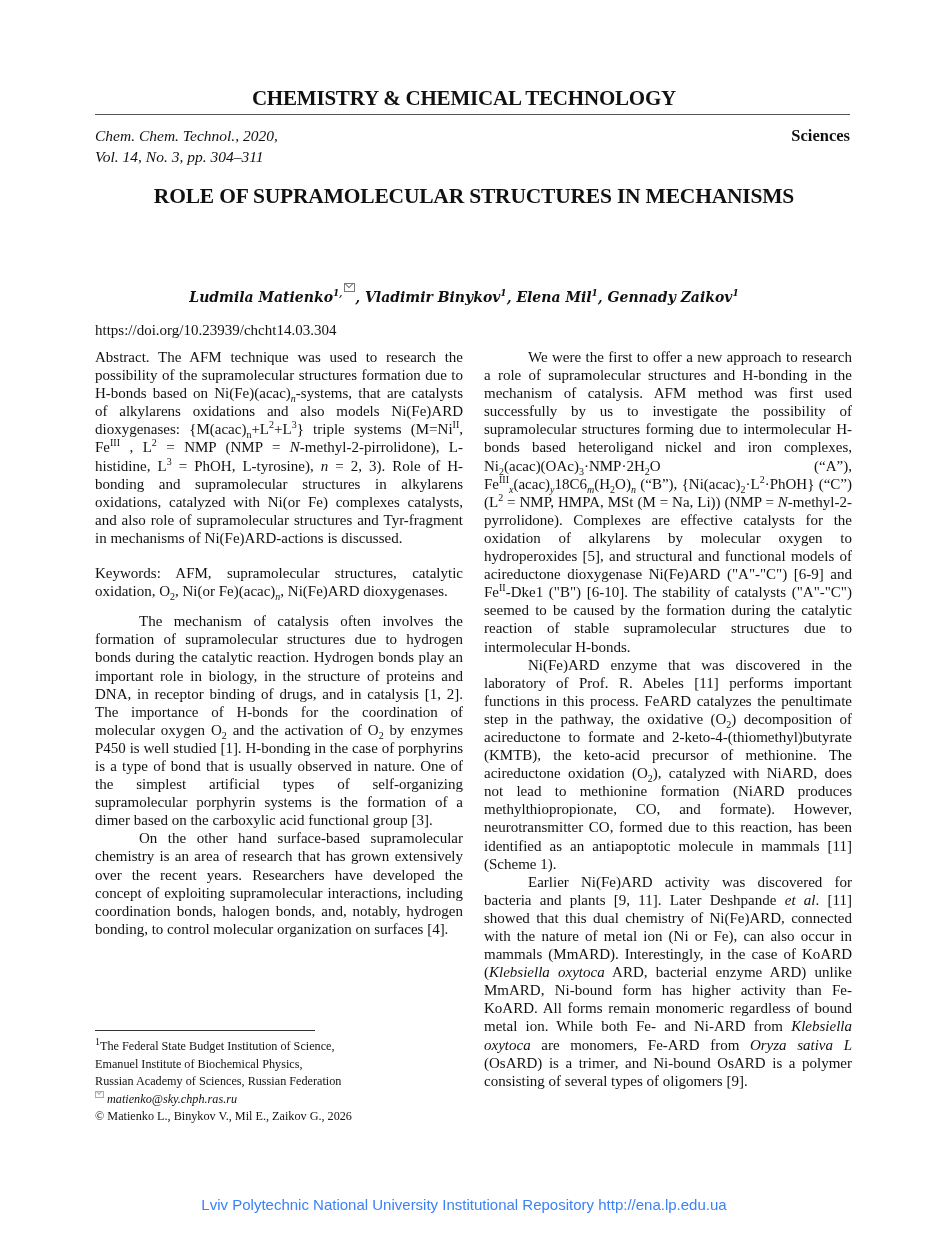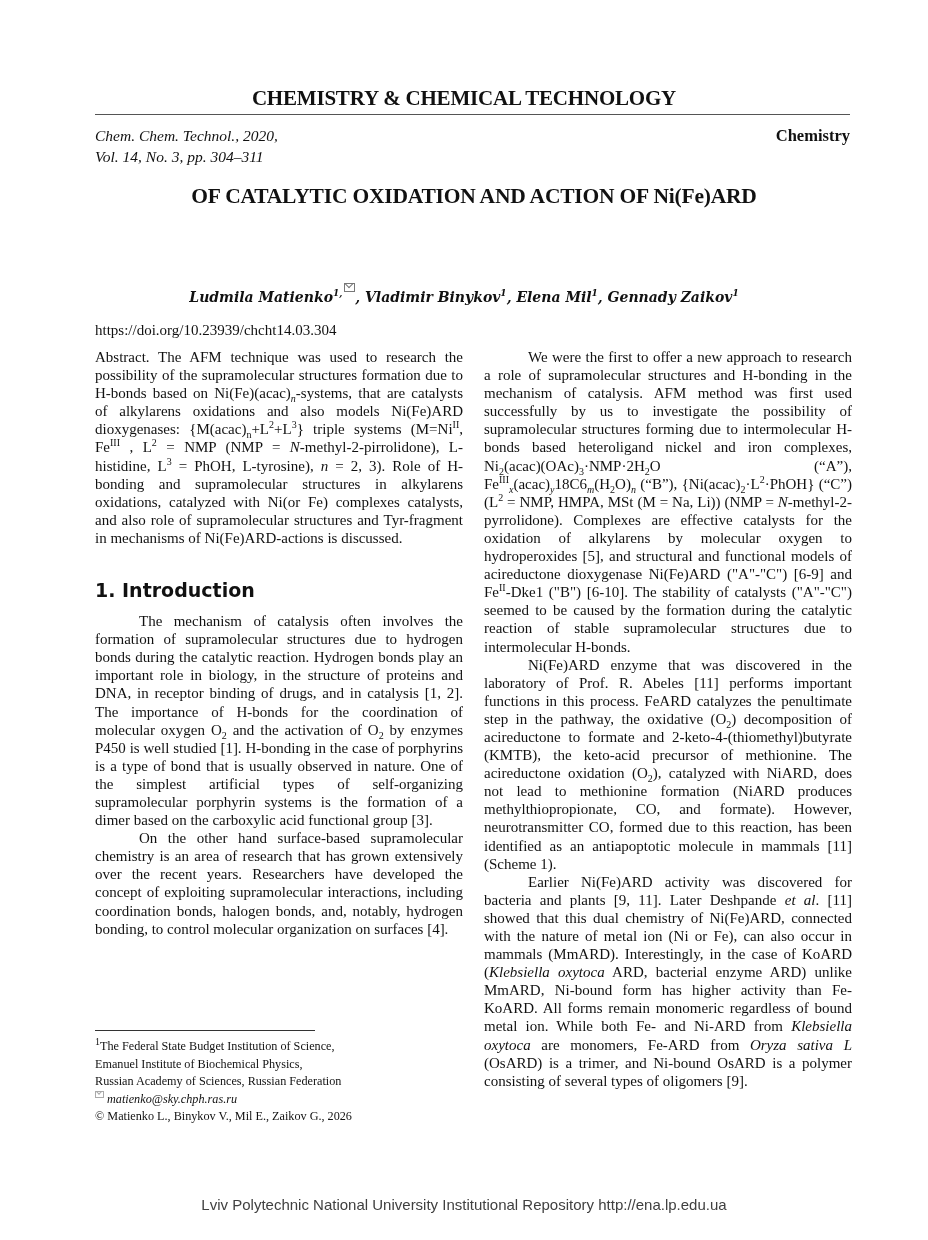--- a/index.html
+++ b/index.html
@@ -25,57 +25,57 @@
   .indent { text-indent: 44px; }
   .gap { height: 17px; }
   .intro-heading { font-family: "DejaVu Sans", sans-serif; font-weight: bold; font-size: 19px;
          margin: 2px 0 10px 0; line-height: 24px; }
   .bold { font-weight: normal; }
   sub, sup { font-size: 10px; line-height: 0; }
   .footnote-rule { position: absolute; left: 95px; top: 1030px; width: 220px; border-top: 1px solid #333; }
   .footnotes { position: absolute; left: 95px; top: 1038px; font-size: 12.2px; line-height: 17.5px; }
   .footnotes .fn-email { font-style: italic; }
   .repo-footer { position: absolute; left: 0; right: 0; top: 1196px; text-align: center;
-         font-family: "Liberation Sans", sans-serif; font-size: 15px; color: #404040; }
+         font-family: "Liberation Sans", sans-serif; font-size: 15px; color: #3b82f6; }
   .mail-icon { display: inline-block; width: 9px; height: 7px; border: 1px solid #777; position: relative; vertical-align: super; }
   .mail-icon::after { content: ""; position: absolute; left: 1px; top: -3px; width: 5px; height: 5px;
          border-right: 1px solid #777; border-bottom: 1px solid #777; transform: rotate(45deg); }
   .mail-icon.small { width: 7px; height: 5px; border-color: #aaa; vertical-align: top; }
   .mail-icon.small::after { width: 3px; height: 3px; top: -2px; border-color: #aaa; }
 </style>
 </head>
 <body>
 
 <div class="journal-header">CHEMISTRY &amp; CHEMICAL TECHNOLOGY</div>
 <div class="header-rule"></div>
 
 <div class="citation">
   <div>Chem. Chem. Technol., 2020,</div>
   <div>Vol. 14, No. 3, pp. 304–311</div>
 </div>
-<div class="section-label">Chemistry</div>
+<div class="section-label">Sciences</div>
 
 <div class="title">
-  <div>OF CATALYTIC OXIDATION AND ACTION OF Ni(Fe)ARD</div>
+  <div>ROLE OF SUPRAMOLECULAR STRUCTURES IN MECHANISMS</div>
 </div>
 
 <div class="authors">
   <span>Ludmila Matienko</span><sup>1,</sup><sup> <span class="mail-icon"></span></sup><span>, </span>
   <span>Vladimir Binykov</span><sup>1</sup><span>, </span>
   <span>Elena Mil</span><sup>1</sup><span>, </span>
   <span>Gennady Zaikov</span><sup>1</sup>
 </div>
 
 <div class="doi">https://doi.org/10.23939/chcht14.03.304</div>
 
 <div class="col col-left">
   <p><span class="bold">Abstract.</span><span> The AFM technique was used to research the possibility of the supramolecular structures formation due to H-bonds based on Ni(Fe)(acac)</span><sub><i>n</i></sub><span>-systems, that are catalysts of alkylarens oxidations and also models Ni(Fe)ARD dioxygenases: {M(acac)</span><sub>n</sub><span>+L</span><sup>2</sup><span>+L</span><sup>3</sup><span>} triple systems (M=Ni</span><sup>II</sup><span>, Fe</span><sup>III</sup><span> , L</span><sup>2</sup><span> = NMP (NMP = </span><i>N</i><span>-methyl-2-pirrolidone), L-histidine, L</span><sup>3</sup><span> = PhOH, L-tyrosine), </span><i>n</i><span> = 2, 3). Role of H-bonding and supramolecular structures in alkylarens oxidations, catalyzed with Ni(or Fe) complexes catalysts, and also role of supramolecular structures and Tyr-fragment in mechanisms of Ni(Fe)ARD-actions is discussed.</span></p>
   <div class="gap"></div>
+  <p><span class="bold">Keywords</span><span>: AFM, supramolecular structures, catalytic oxidation, O</span><sub>2</sub><span>, Ni(or Fe)(acac)</span><sub><i>n</i></sub><span>, Ni(Fe)ARD dioxygenases.</span></p>
   <div class="gap" style="height:12px"></div>
-  <div class="intro-heading">1. Introduction</div>
   <p class="indent"><span>The mechanism of catalysis often involves the formation of supramolecular structures due to hydrogen bonds during the catalytic reaction. Hydrogen bonds play an important role in biology, in the structure of proteins and DNA, in receptor binding of drugs, and in catalysis [1, 2]. The importance of H-bonds for the coordination of molecular oxygen O</span><sub>2</sub><span> and the activation of O</span><sub>2</sub><span> by enzymes P450 is well studied [1]. </span><span class="bold">H-bonding in the case of porphyrins is a type of bond that is usually observed in nature. One of the simplest artificial types of self-organizing supramolecular porphyrin systems is the formation of a dimer based on the carboxylic acid functional group [3].</span></p>
   <p class="indent">On the other hand surface-based supramolecular chemistry is an area of research that has grown extensively over the recent years. Researchers have developed the concept of exploiting supramolecular interactions, including coordination bonds, halogen bonds, and, notably, hydrogen bonding, to control molecular organization on surfaces [4].</p>
 </div>
 
 <div class="col col-right">
   <p class="indent"><span>We were the first to offer a new approach to research a role of supramolecular structures and H-bonding in the mechanism of catalysis. AFM method was first used successfully by us to investigate the possibility of supramolecular structures forming due to intermolecular H-bonds based heteroligand nickel and iron complexes, Ni</span><sub>2</sub><span>(acac)(OAc)</span><sub>3</sub><span>·NMP·2H</span><sub>2</sub><span>O (“A”), Fe</span><sup>III</sup><sub><i>x</i></sub><span>(acac)</span><sub><i>y</i></sub><span>18C6</span><sub><i>m</i></sub><span>(H</span><sub>2</sub><span>O)</span><sub><i>n</i></sub><span> (“B”), {Ni(acac)</span><sub>2</sub><span>·L</span><sup>2</sup><span>·PhOH} (“C”) (L</span><sup>2</sup><span> = NMP, HMPA, MSt (M = Na, Li)) (NMP = </span><i>N</i><span>-methyl-2-pyrrolidone). Complexes are effective catalysts for the oxidation of alkylarens by molecular oxygen to hydroperoxides [5], and structural and functional models of acireductone dioxygenase Ni(Fe)ARD ("A"-"C") [6-9] and Fe</span><sup>II</sup><span>-Dke1 ("B") [6-10]. The stability of catalysts ("A"-"C") seemed to be caused by the formation during the catalytic reaction of stable supramolecular structures due to intermolecular H-bonds.</span></p>
   <p class="indent"><span>Ni(Fe)ARD enzyme that was discovered in the laboratory of Prof. R. Abeles [11] performs important functions in this process. FeARD catalyzes the penultimate step in the pathway, the oxidative (O</span><sub>2</sub><span>) decomposition of acireductone to formate and 2-keto-4-(thiomethyl)butyrate (KMTB), the keto-acid precursor of methionine. The acireductone oxidation (O</span><sub>2</sub><span>), catalyzed with NiARD, does not lead to methionine formation (NiARD produces methylthiopropionate, CO, and formate). However, neurotransmitter CO, formed due to this reaction, has been identified as an antiapoptotic molecule in mammals [11] (Scheme 1).</span></p>
   <p class="indent"><span>Earlier Ni(Fe)ARD activity was discovered for bacteria and plants [9, 11]. Later Deshpande </span><i>et al</i><span>. [11] showed that this dual chemistry of Ni(Fe)ARD, connected with the nature of metal ion (Ni or Fe), can also occur in mammals (MmARD). Interestingly, in the case of KoARD (</span><i>Klebsiella oxytoca</i><span> ARD, bacterial enzyme ARD) unlike MmARD, Ni-bound form has higher activity than Fe-KoARD. All forms remain monomeric regardless of bound metal ion. While both Fe- and Ni-ARD from </span><i>Klebsiella oxytoca</i><span> are monomers, Fe-ARD from </span><i>Oryza sativa L</i><span> (OsARD) is a trimer, and Ni-bound OsARD is a polymer consisting of several types of oligomers [9].</span></p>
 </div>
 

